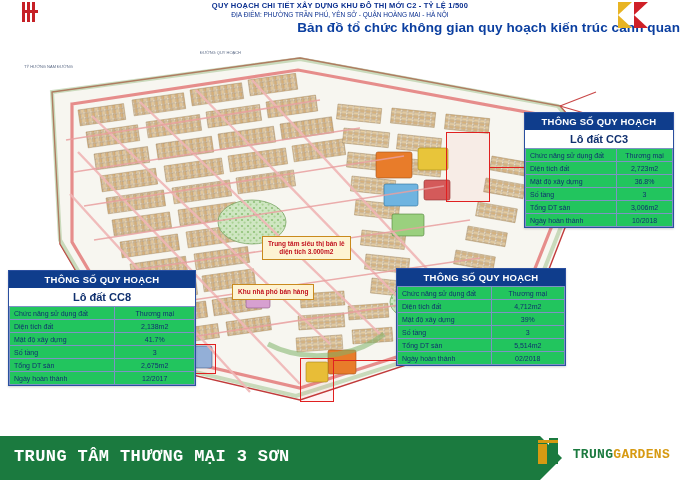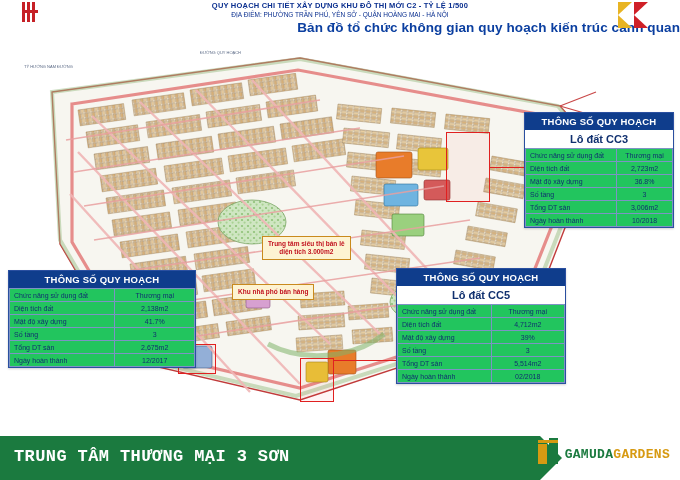--- a/index.html
+++ b/index.html
@@ -372,20 +372,21 @@
     <tr>
       <td class="k">Ngày hoàn thành</td>
       <td class="v">10/2018</td>
     </tr>
   </tbody>
     </table>
 </div>
 
 <div class="panel panel-cc8">
   <div class="p-title">THÔNG SỐ QUY HOẠCH</div>
+  <div class="p-sub">Lô đất CC8</div>
   <table>
     <tbody>
         <tr>
       <td class="k">Chức năng sử dụng đất</td>
       <td class="v">Thương mại</td>
     </tr>
     <tr>
       <td class="k">Diện tích đất</td>
       <td class="v">2,138m2</td>
     </tr>
@@ -404,21 +405,20 @@
     <tr>
       <td class="k">Ngày hoàn thành</td>
       <td class="v">12/2017</td>
     </tr>
   </tbody>
     </table>
 </div>
 
 <div class="panel panel-cc5">
   <div class="p-title">THÔNG SỐ QUY HOẠCH</div>
-  <div class="p-sub">Lô đất CC5</div>
   <table>
     <tbody>
         <tr>
       <td class="k">Chức năng sử dụng đất</td>
       <td class="v">Thương mại</td>
     </tr>
     <tr>
       <td class="k">Diện tích đất</td>
       <td class="v">4,712m2</td>
     </tr>
@@ -445,16 +445,16 @@
 <div class="footer">
   <div class="green"></div>
   <div class="footer-title">TRUNG TÂM THƯƠNG MẠI 3 SƠN</div>
   <div class="brand-mark">
     <i style="left:0;top:6px;width:9px;height:20px;"></i>
     <i style="left:11px;top:0;width:9px;height:26px;background:#1b7a3f;"></i>
     <i style="left:0;top:2px;width:20px;height:3px;"></i>
   </div>
   <div class="brand">
     <span class="brand-name">
-      <span>GAMUDA</span><span class="g2">GARDENS</span>
+      <span>TRUNG</span><span class="g2">GARDENS</span>
     </span>
   </div>
 </div>
 
 </body></html>

